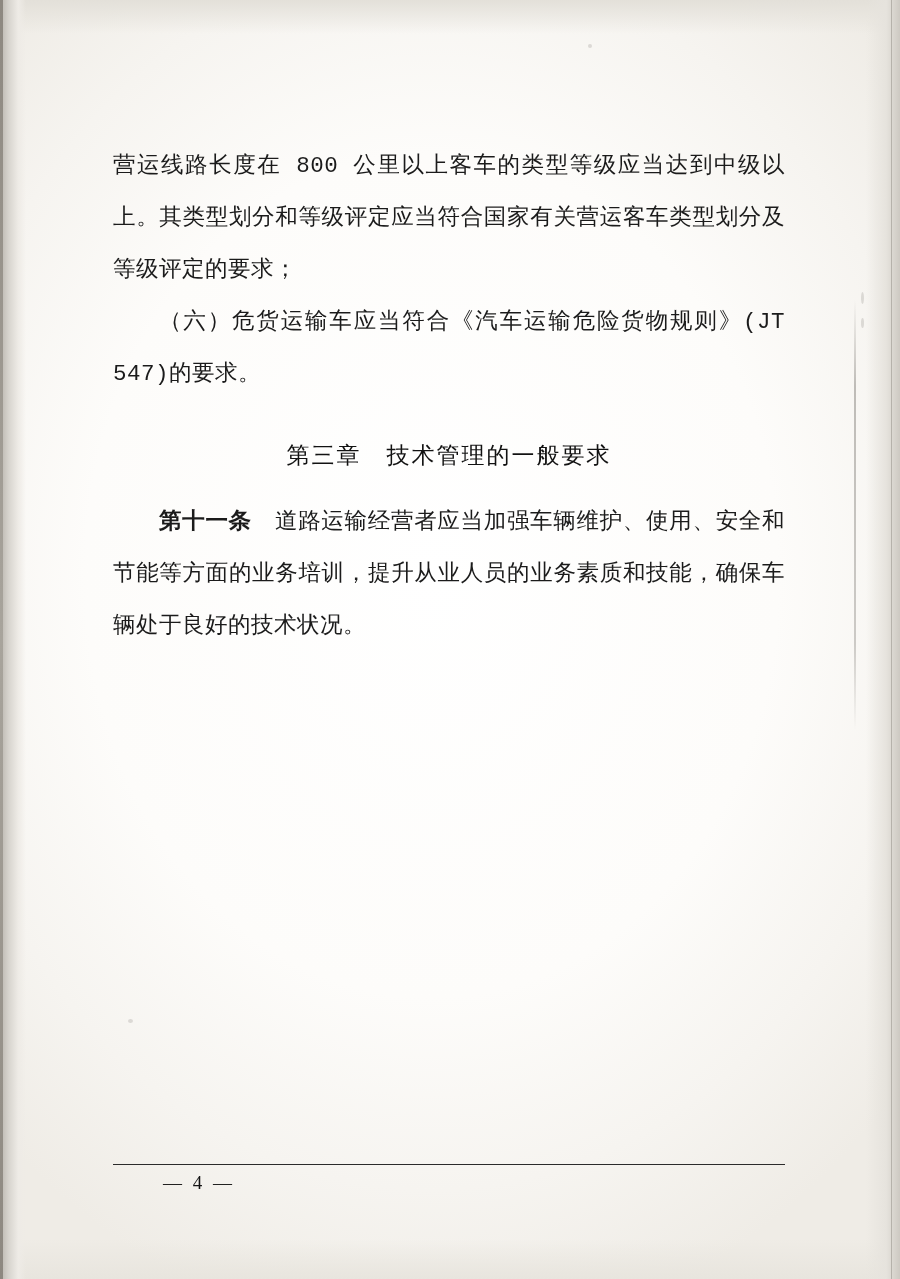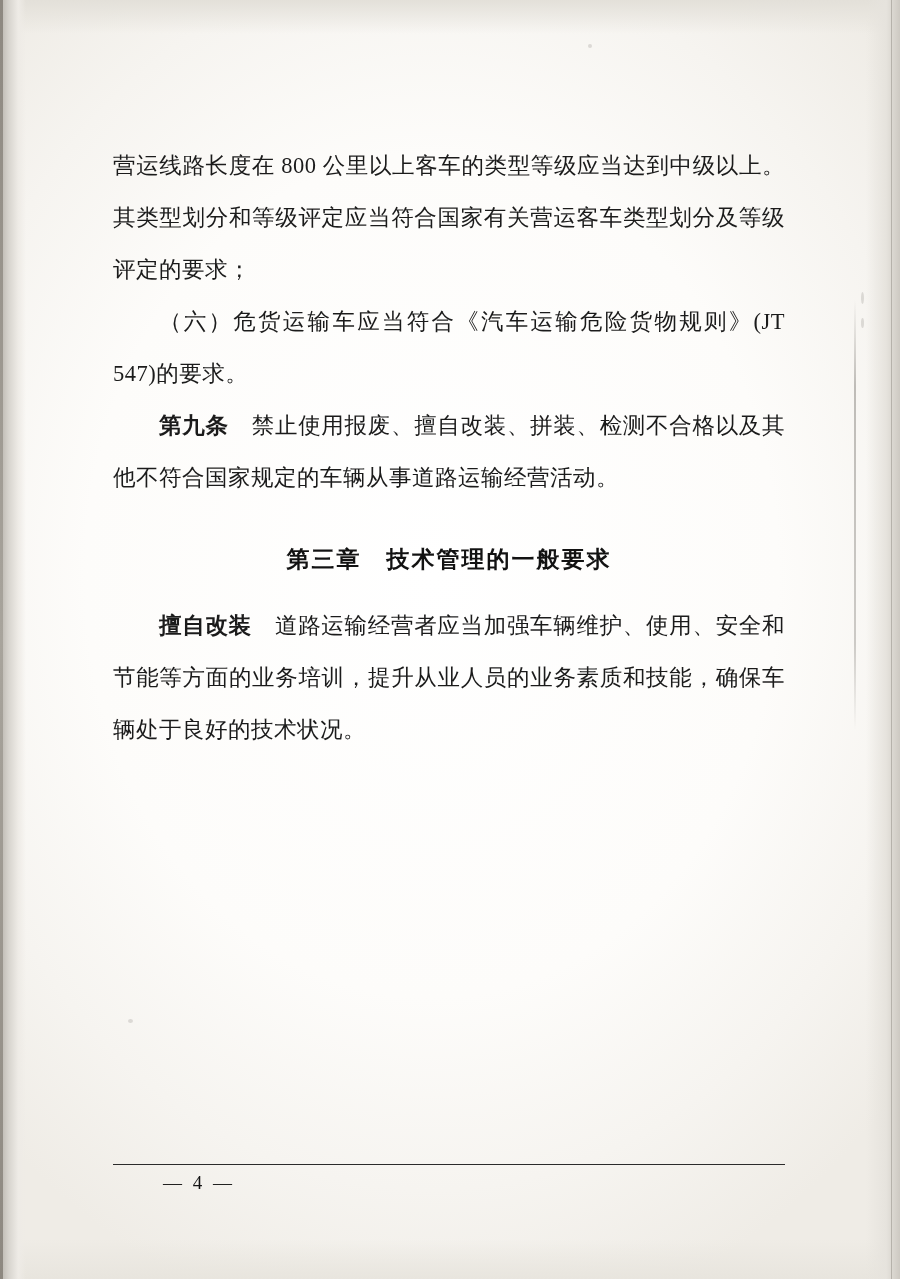--- a/index.html
+++ b/index.html
@@ -79,33 +79,33 @@
     width: 672px;
   }
 
   p.para {
     margin: 0;
     font-size: 22.5px;
     line-height: 52px;
     color: #1b1b1b;
     letter-spacing: 0.5px;
     text-align: justify;
-    font-family: Liberation Serif, serif;
+    font-family: Liberation Mono, monospace;
   }
   p.indent {
     text-indent: 46px;
   }
   .hang {
     font-weight: bold;
   }
   h2.chapter {
     margin: 30px 0 14px 0;
     font-size: 23px;
     line-height: 52px;
-    font-weight: bold;
+    font-weight: normal;
     text-align: center;
     color: #121212;
     letter-spacing: 2px;
   }
 
   
   #footer {
     position: absolute;
     left: 113px;
     top: 1158px;
@@ -156,27 +156,26 @@
   <div class="speck" style="left:861px; top:292px; width:3px; height:12px;"></div>
 
   <div id="content">
 
     <p class="para">营运线路长度在 800 公里以上客车的类型等级应当达到中级以上。其类型划分和等级评定应当符合国家有关营运客车类型划分及等级评定的要求；</p>
 
     <p class="para indent">（六）危货运输车应当符合《汽车运输危险货物规则》(JT 547)的要求。</p>
 
 
 
-    <p class="para indent"><span class="hang">第九条</span>　<span>禁止使用报废、擅自改装、拼装、检测不合格以及其他不符合国家规定的车辆从事道路运输经营活动。</span></p>
 
     <h2 class="chapter">第三章　技术管理的一般要求</h2>
 
 
 
-    <p class="para indent"><span class="hang">擅自改装</span>　<span>道路运输经营者应当加强车辆维护、使用、安全和节能等方面的业务培训，提升从业人员的业务素质和技能，确保车辆处于良好的技术状况。</span></p>
+    <p class="para indent"><span class="hang">第十一条</span>　<span>道路运输经营者应当加强车辆维护、使用、安全和节能等方面的业务培训，提升从业人员的业务素质和技能，确保车辆处于良好的技术状况。</span></p>
 
   </div>
 
   <div id="footer">
     <div id="footer-rule"></div>
     <div id="page-number">— 4 —</div>
   </div>
 
 </div>
 

